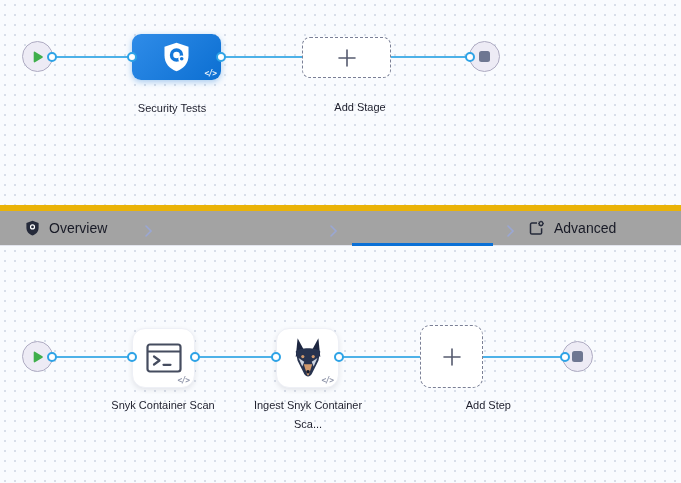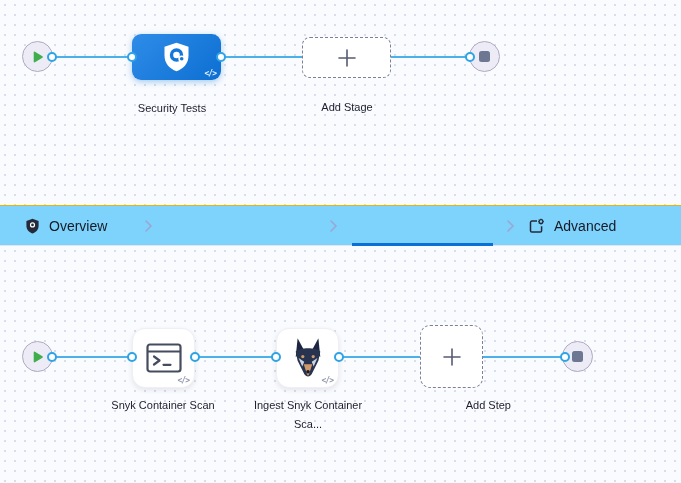--- a/index.html
+++ b/index.html
@@ -69,22 +69,22 @@
   .code-badge.on-blue  { color:rgba(255,255,255,.92); }
   .code-badge.on-white { color:#8d93a8; }
 
   .node-label {
     position:absolute; font-size:11px; line-height:19px; color:#1d1e2c;
     text-align:center; z-index:2;
   }
 
   
   #tab-bar {
-    height:41px; background:#7dd3fc; position:relative;
-    border-top:1px solid #eab308; border-bottom:1px solid #e3e5ee;
+    height:41px; background:#a3a3a3; position:relative;
+    border-top:6px solid #eab308; border-bottom:1px solid #e3e5ee;
   }
   .tab {
     position:absolute; top:0; height:100%;
     display:flex; align-items:center; gap:9px; cursor:pointer;
   }
   .tab-label { font-size:14px; font-weight:500; color:#181a26; white-space:nowrap; }
   .tab-sep { position:absolute; top:13px; }
   .tab-underline {
     position:absolute; left:352px; bottom:-1px; width:141px; height:3px;
     background:#0b70d6; z-index:2;
@@ -120,21 +120,21 @@
   <div class="endpoint" style="left:469px; top:41px;">
     <div class="stop-square"></div>
   </div>
 
   <div class="port" style="left:47px;  top:52px;"></div>
   <div class="port" style="left:127px; top:52px;"></div>
   <div class="port" style="left:216px; top:52px;"></div>
   <div class="port" style="left:465px; top:52px;"></div>
 
   <div class="node-label" style="left:102px; top:99px; width:140px;">Security Tests</div>
-  <div class="node-label" style="left:287px; top:98px; width:120px;">Add Stage</div>
+  <div class="node-label" style="left:300px; top:98px; width:120px;">Add Stage</div>
 </div>
 
 <div id="tab-bar">
   <div class="tab" style="left:25px;">
     <svg width="15" height="16" viewBox="0 0 16 17">
       <path d="M8 0.8 L14.5 3.1 V8 C14.5 12.6 11.8 15.2 8 16.5 C4.2 15.2 1.5 12.6 1.5 8 V3.1 Z" fill="#252a3a"></path>
       <circle cx="8" cy="7.3" r="2.1" fill="none" stroke="#ffffff" stroke-width="1.3"></circle>
     </svg>
     <span class="tab-label">Overview</span>
   </div>

